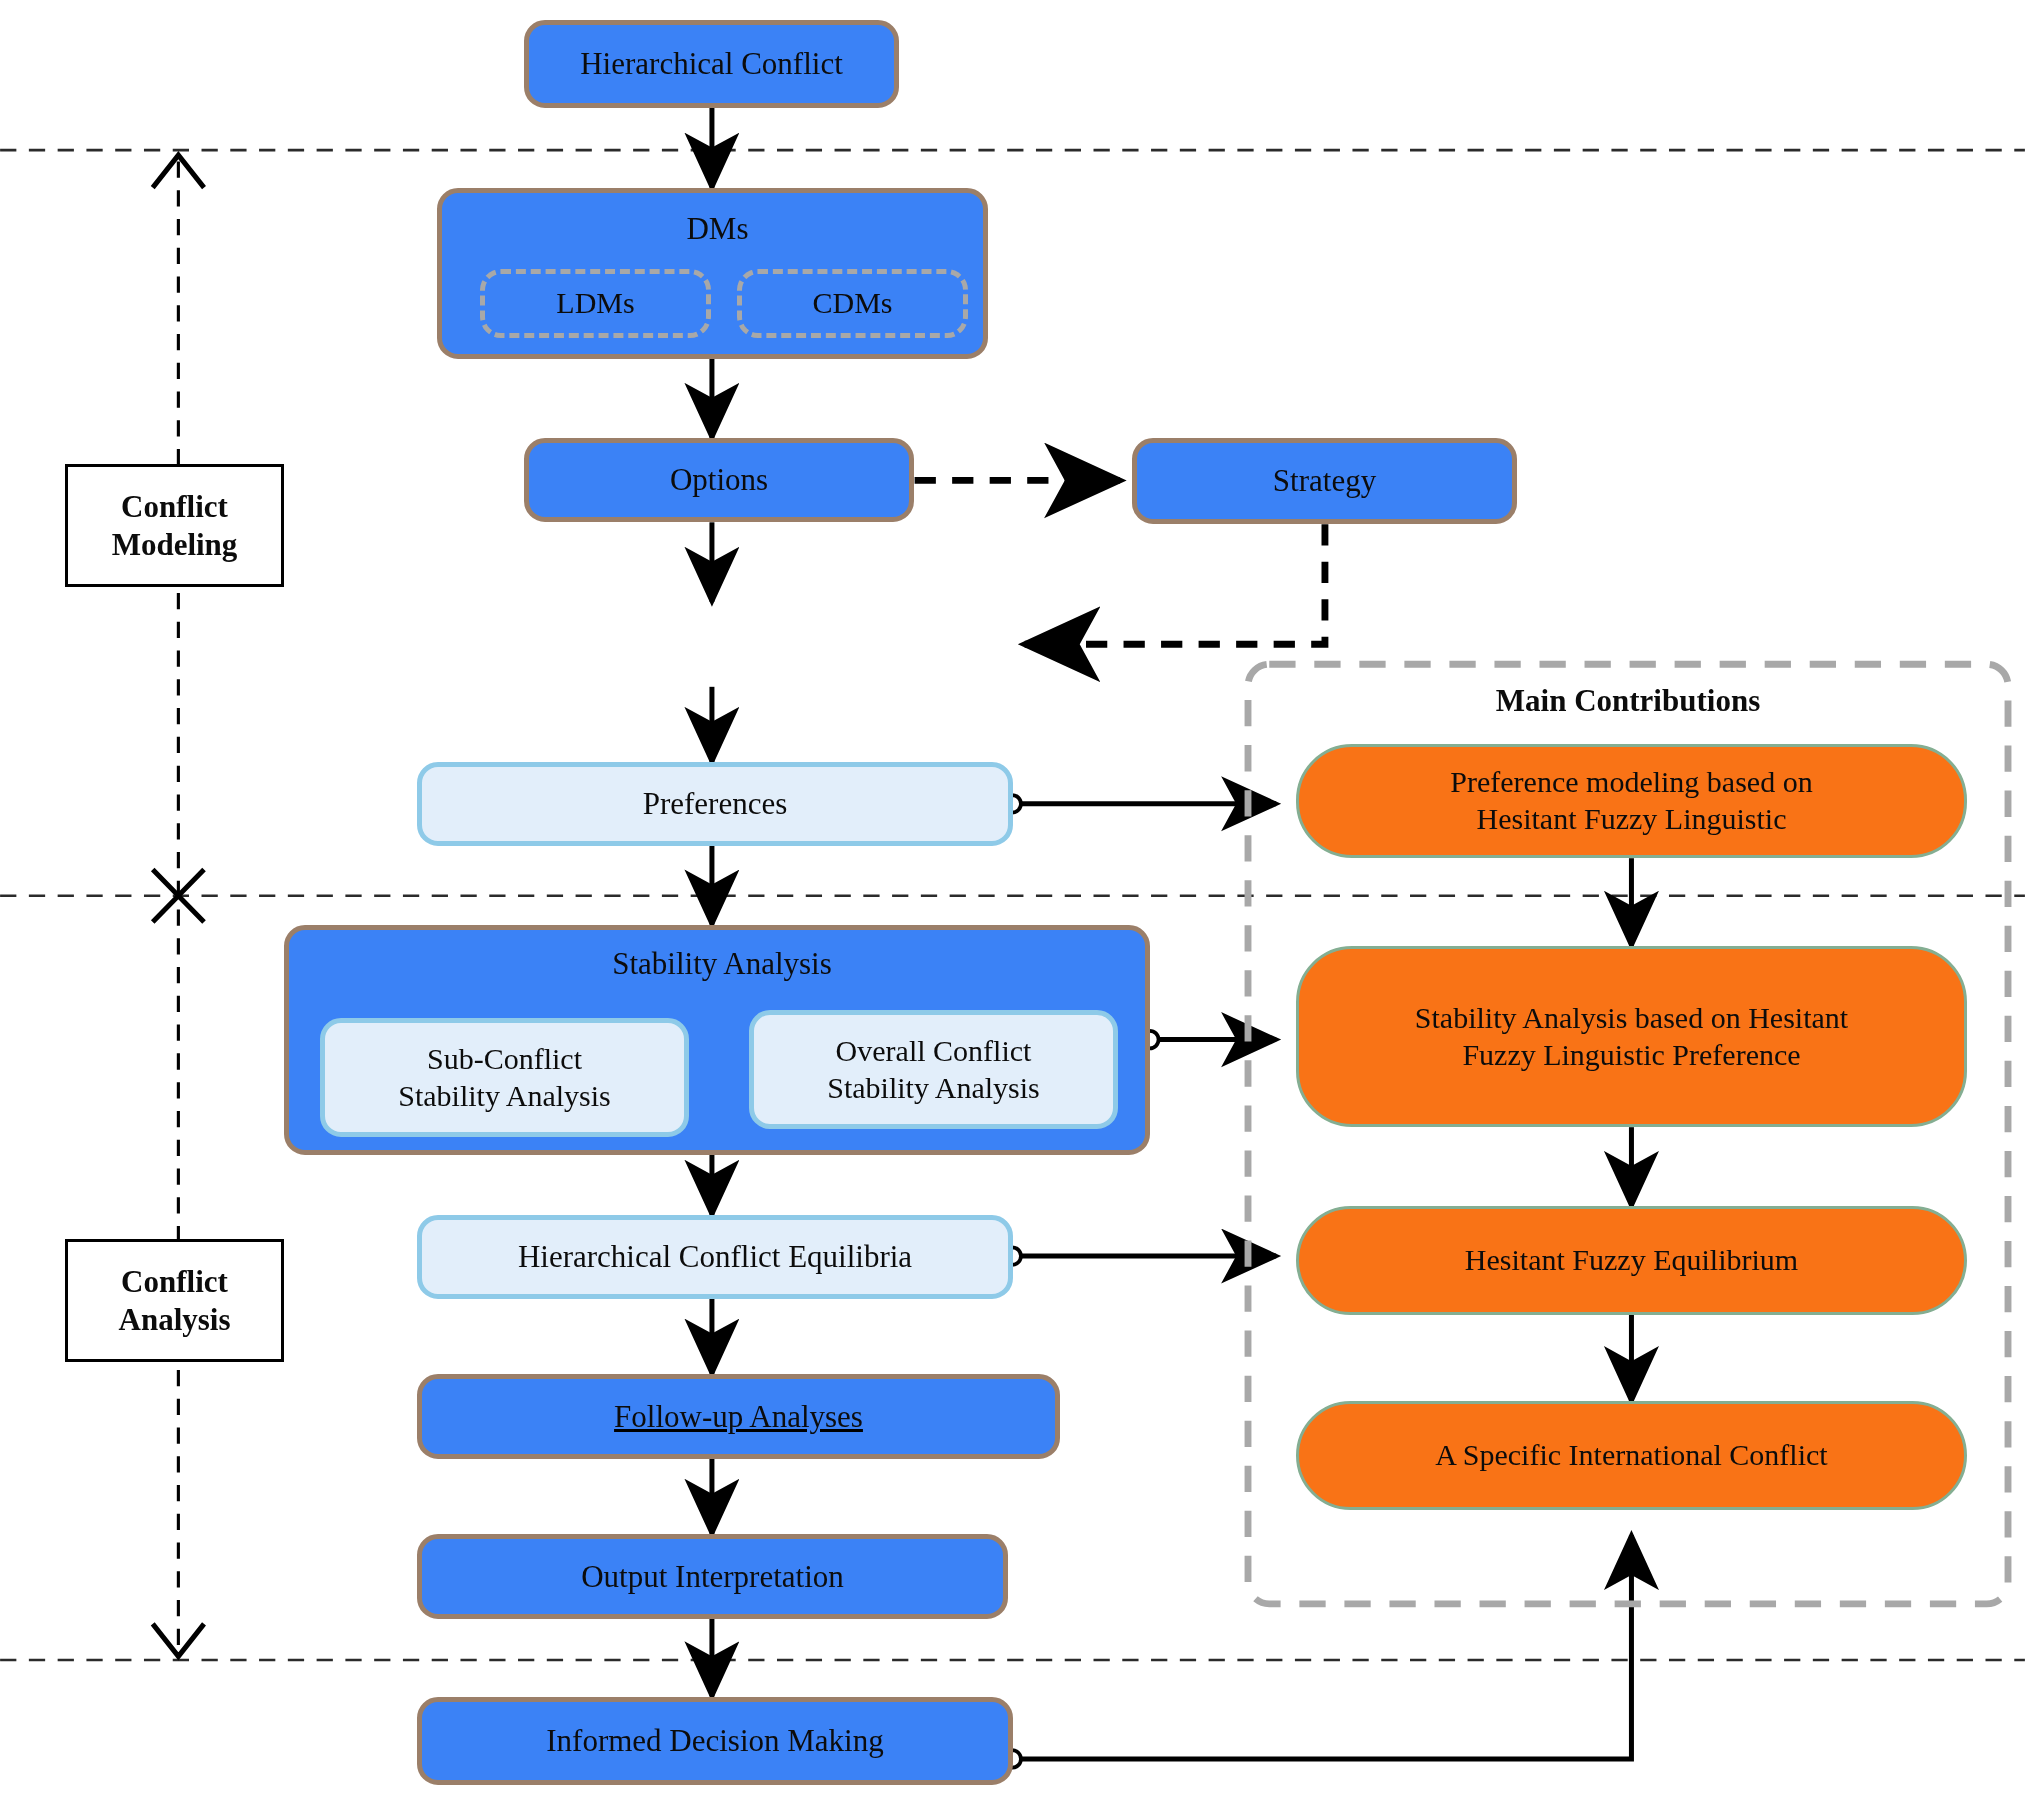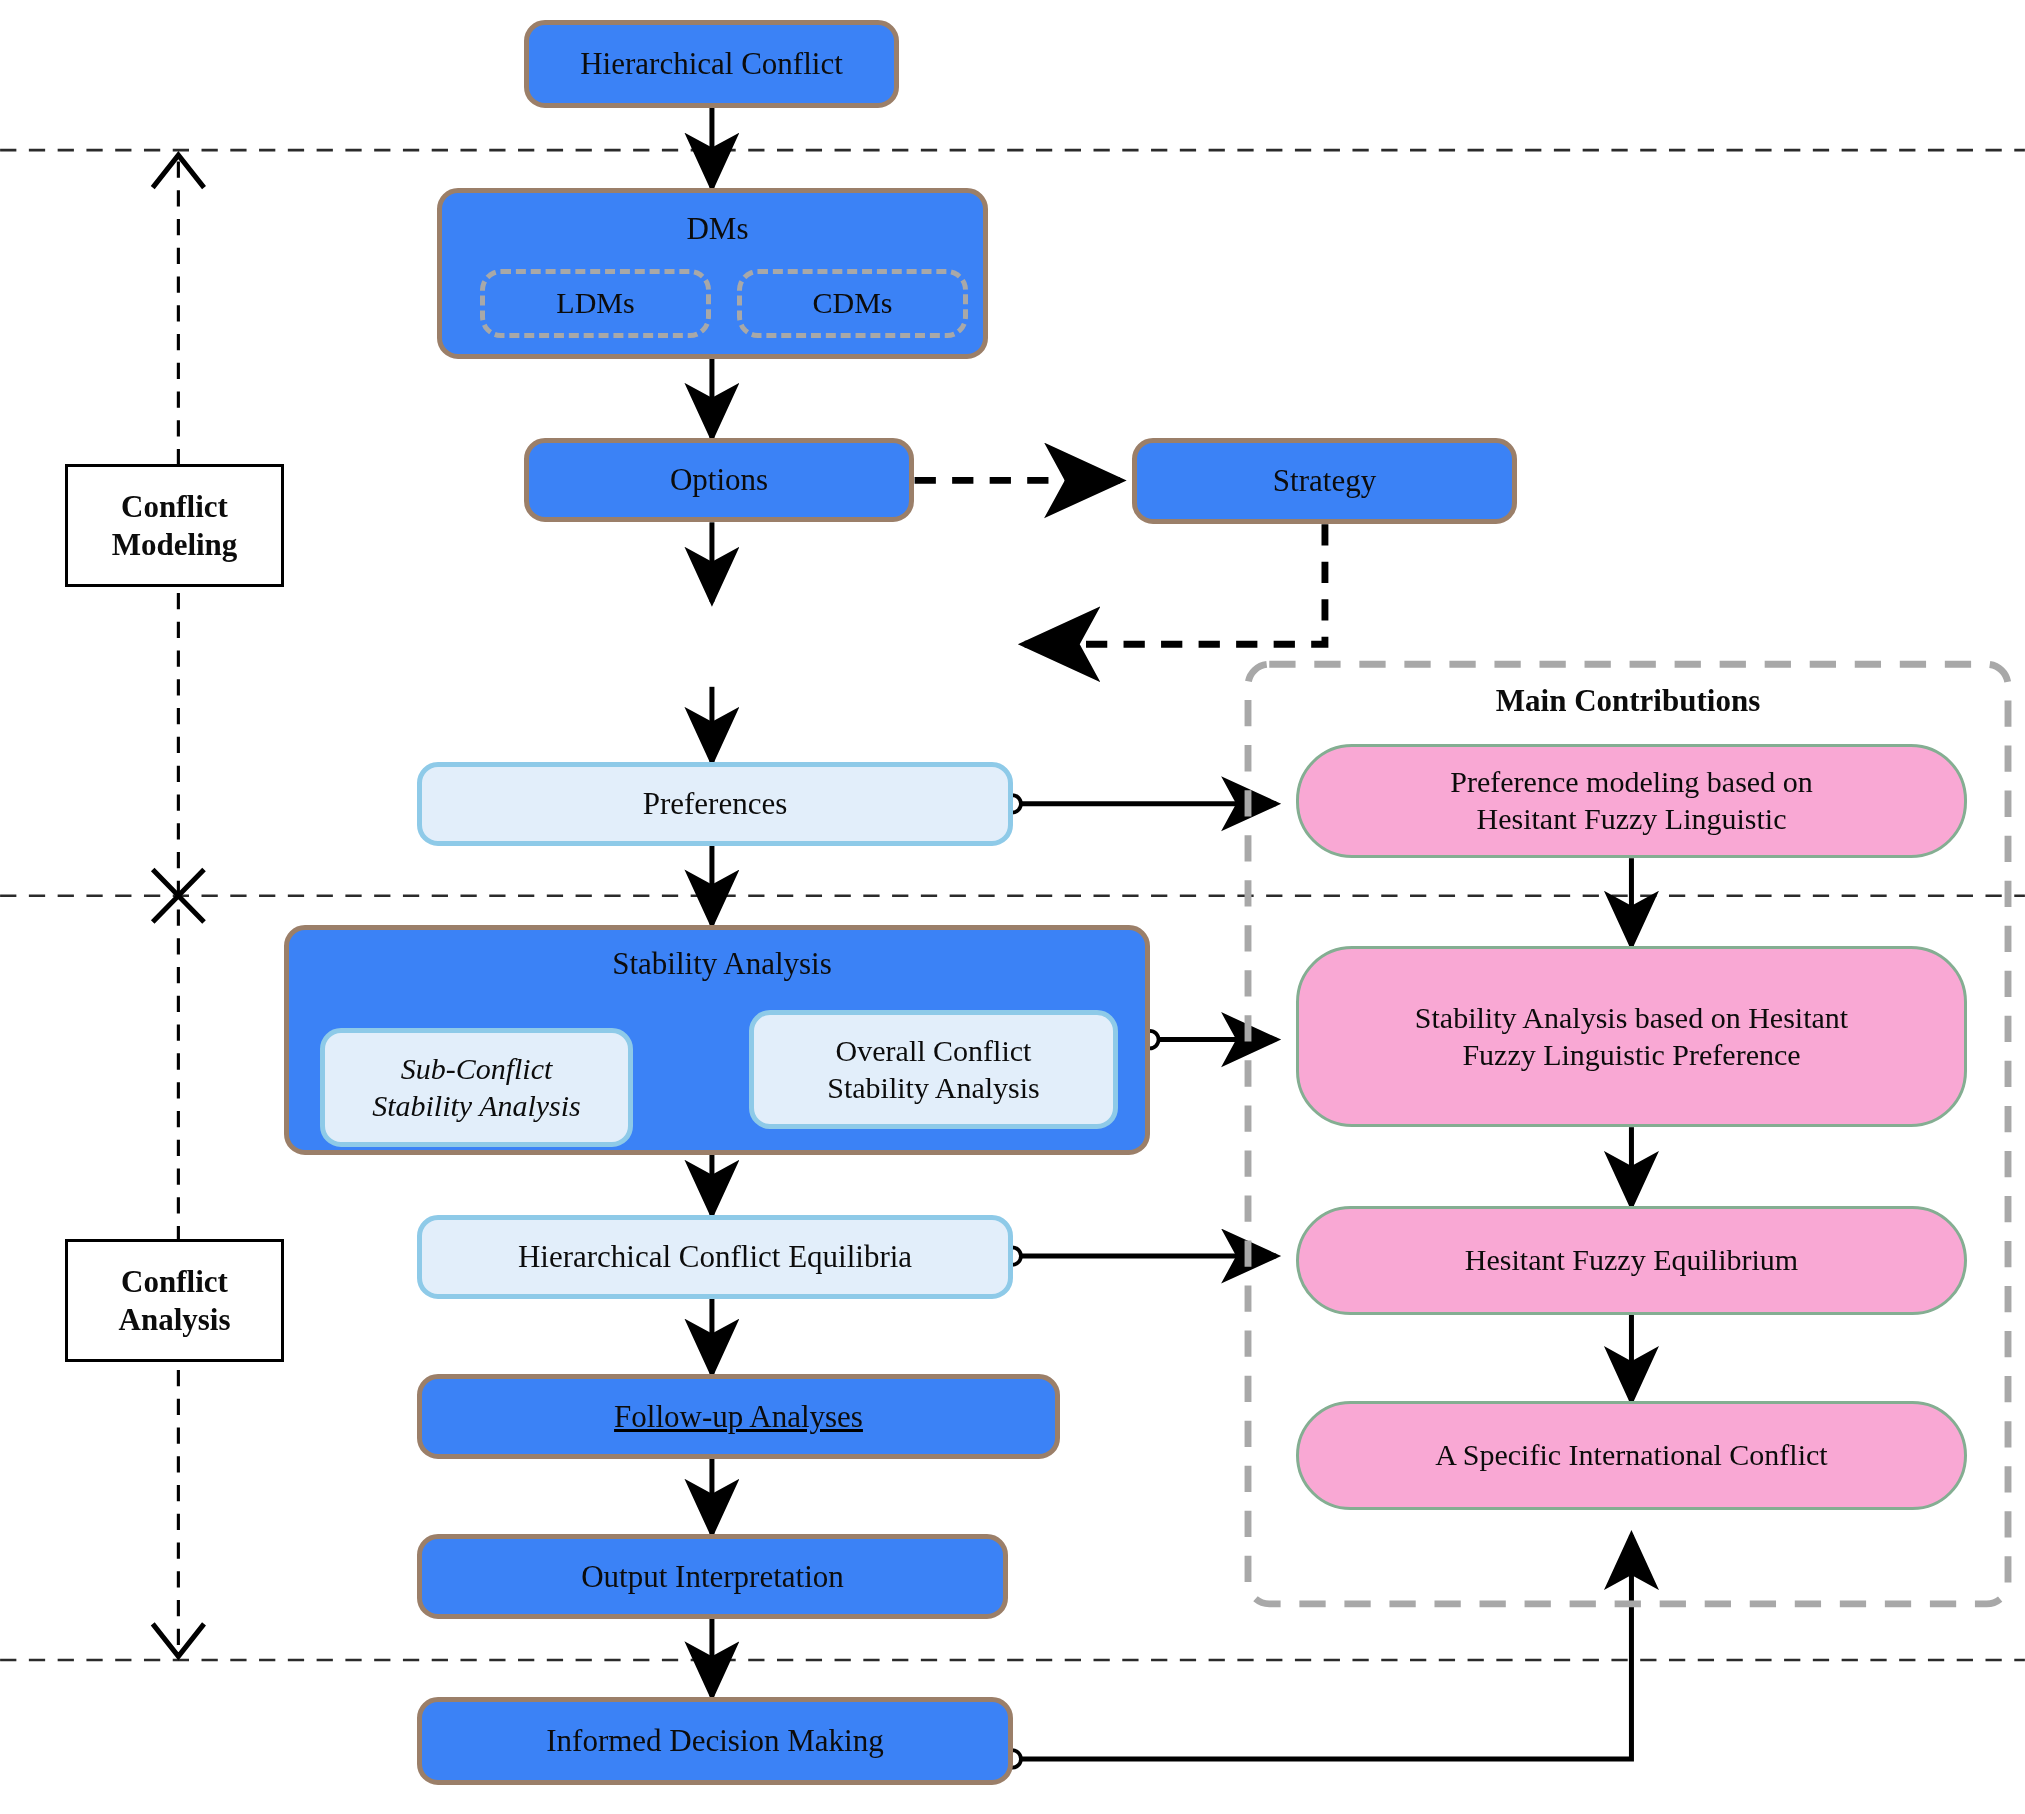--- a/index.html
+++ b/index.html
@@ -6,21 +6,21 @@
   body{width:2025px;height:1814px;overflow:hidden;font-family:"Liberation Serif","DejaVu Serif",serif;}
   #stage{position:relative;width:2025px;height:1814px;background:#fff;}
   svg.layer{position:absolute;left:0;top:0;width:2025px;height:1814px;}
   .node{position:absolute;box-sizing:border-box;display:flex;align-items:center;justify-content:center;text-align:center;}
   .node .lbl{display:block;width:100%;line-height:1.22;color:#0c0c0c;}
   
   .brown{background:#3b82f6;border:5.6px solid #9b7f69;border-radius:21px;}
   
   .blue{background:#e2eefa;border:5.6px solid #8ecae8;border-radius:21px;}
   
-  .green{background:#f9a8d4;border:3.8px solid #84ae92;border-radius:56px;}
+  .green{background:#f97316;border:3.8px solid #84ae92;border-radius:56px;}
   
   .dashsub{background:transparent;border:5px dashed #a8a8a8;border-radius:21px;}
   
   .labelbox{background:#ffffff;border:3.8px solid #000;border-radius:0;}
   .bold{font-weight:bold;}
   .f48{font-size:30px;}
   .f50{font-size:31px;}
   .container-title{position:absolute;text-align:center;color:#0c0c0c;}
 </style>
 </head>
@@ -118,21 +118,21 @@
     <span class="lbl f50">Strategy</span>
   </div>
 
 
   <div class="node blue" style="left:417px;top:762px;width:596px;height:84px;">
     <span class="lbl f50">Preferences</span>
   </div>
 
   <div class="node brown" style="left:284px;top:925px;width:866px;height:230px;display:block;">
     <div class="container-title f50" style="left:0;top:16.3px;width:866px;">Stability Analysis</div>
-    <div class="node blue" style="left:31px;top:98px;width:313px;height:119px;font-style:italic;">
+    <div class="node blue" style="left:31px;top:88px;width:369px;height:119px;">
       <span class="lbl f48">
         <span>Sub-Conflict</span><br><span>Stability Analysis</span>
       </span>
     </div>
     <div class="node blue" style="left:460px;top:80px;width:369px;height:119px;">
       <span class="lbl f48">
         <span>Overall Conflict</span><br><span>Stability Analysis</span>
       </span>
     </div>
   </div>

